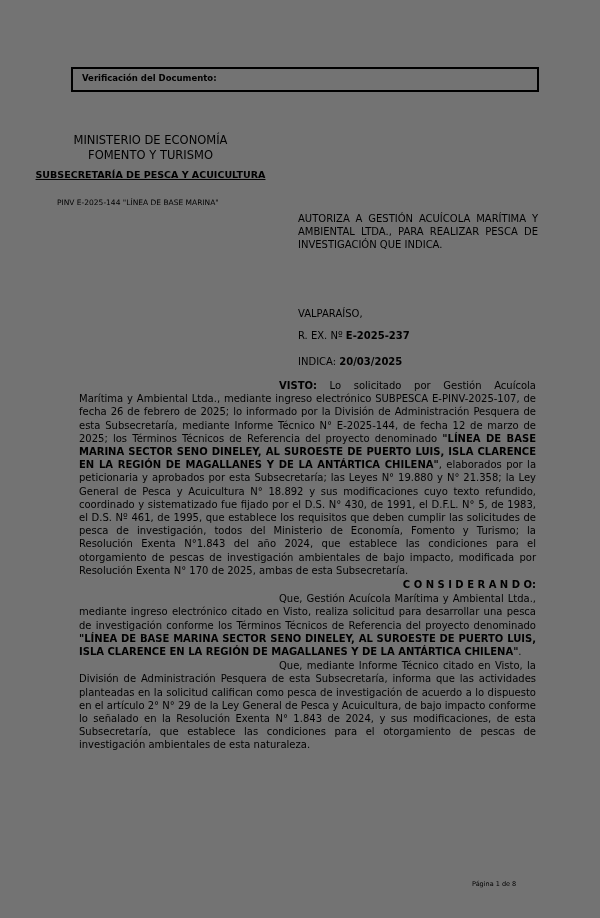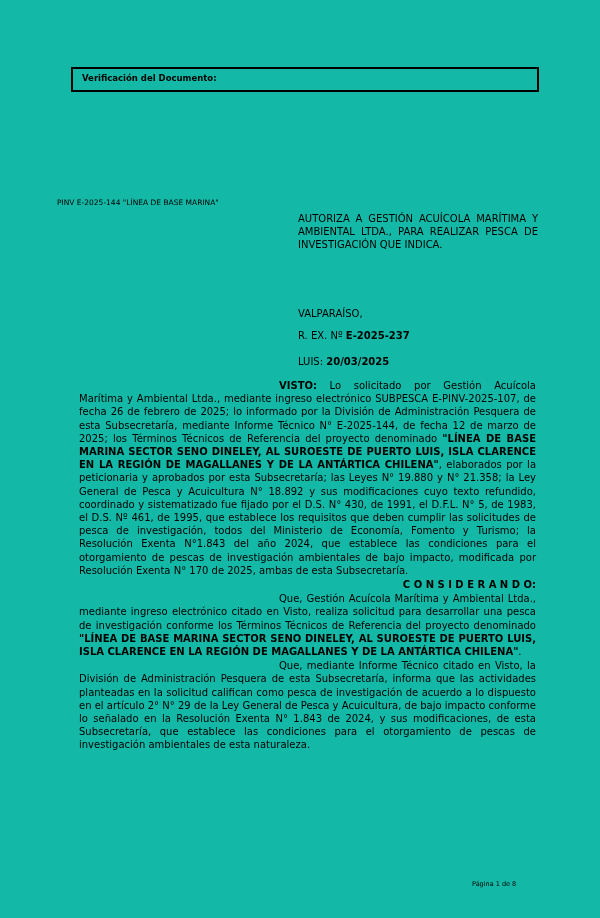--- a/index.html
+++ b/index.html
@@ -1,20 +1,20 @@
 <!DOCTYPE html>
 <html><head>
 <meta charset="utf-8">
 <style>
   html, body { margin: 0; padding: 0; background: #ffffff; }
   .page {
     position: relative;
     width: 600px;
     height: 918px;
-    background: #14b8a6;
+    background: #737373;
     color: #000000;
     font-family: "DejaVu Sans", sans-serif;
     overflow: hidden;
   }
 
   
   .verification-box {
     position: absolute;
     left: 71px;
     top: 67px;
@@ -120,29 +120,36 @@
 </style>
 </head>
 <body>
 
 <div class="page">
 
   <div class="verification-box">
     <div class="verification-title">Verificación del Documento:</div>
   </div>
 
+  <div class="header-block">
+    <div class="ministry">
+      <div>MINISTERIO DE ECONOMÍA</div>
+      <div>FOMENTO Y TURISMO</div>
+    </div>
+    <div class="subsecretaria">SUBSECRETARÍA DE PESCA Y ACUICULTURA</div>
+  </div>
   <div class="project-ref">PINV E-2025-144 "LÍNEA DE BASE MARINA"</div>
 
   <div class="title-block">AUTORIZA A GESTIÓN ACUÍCOLA MARÍTIMA Y AMBIENTAL LTDA., PARA REALIZAR PESCA DE INVESTIGACIÓN QUE INDICA.</div>
   <div class="city-line">VALPARAÍSO,</div>
   <div class="resolution-line">
     <span>R. EX. Nº </span><span class="bold">E-2025-237</span>
   </div>
   <div class="date-line">
-    <span>LUIS: </span><span class="bold">20/03/2025</span>
+    <span>INDICA: </span><span class="bold">20/03/2025</span>
   </div>
 
   <div class="body-text">
     <p class="para-indent para-visto">
       <span class="bold">VISTO:</span><span> Lo solicitado por Gestión Acuícola Marítima y Ambiental Ltda., mediante ingreso electrónico SUBPESCA E-PINV-2025-107, de fecha 26 de febrero de 2025; lo informado por la División de Administración Pesquera de esta Subsecretaría, mediante Informe Técnico N° E-2025-144, de fecha 12 de marzo de 2025; los Términos Técnicos de Referencia del proyecto denominado </span><span class="bold">"LÍNEA DE BASE MARINA SECTOR SENO DINELEY, AL SUROESTE DE PUERTO LUIS, ISLA CLARENCE EN LA REGIÓN DE MAGALLANES Y DE LA ANTÁRTICA CHILENA"</span><span>, elaborados por la peticionaria y aprobados por esta Subsecretaría; las Leyes N° 19.880 y N° 21.358; la Ley General de Pesca y Acuicultura N° 18.892 y sus modificaciones cuyo texto refundido, coordinado y sistematizado fue fijado por el D.S. N° 430, de 1991, el D.F.L. N° 5, de 1983, el D.S. Nº 461, de 1995, que establece los requisitos que deben cumplir las solicitudes de pesca de investigación, todos del Ministerio de Economía, Fomento y Turismo; la Resolución Exenta N°1.843 del año 2024, que establece las condiciones para el otorgamiento de pescas de investigación ambientales de bajo impacto, modificada por Resolución Exenta N° 170 de 2025, ambas de esta Subsecretaría.</span>
     </p>
 
     <p class="considerando-heading">C O N S I D E R A N D O:</p>
 
     <p class="para-indent para-considerando-1">

